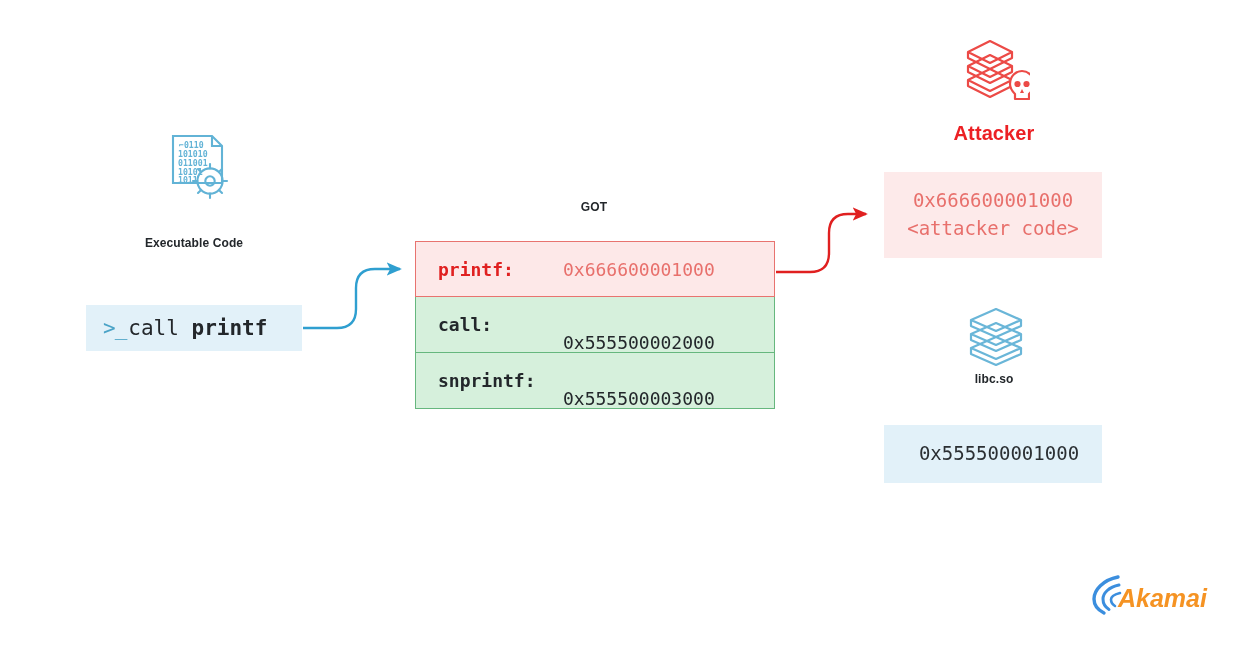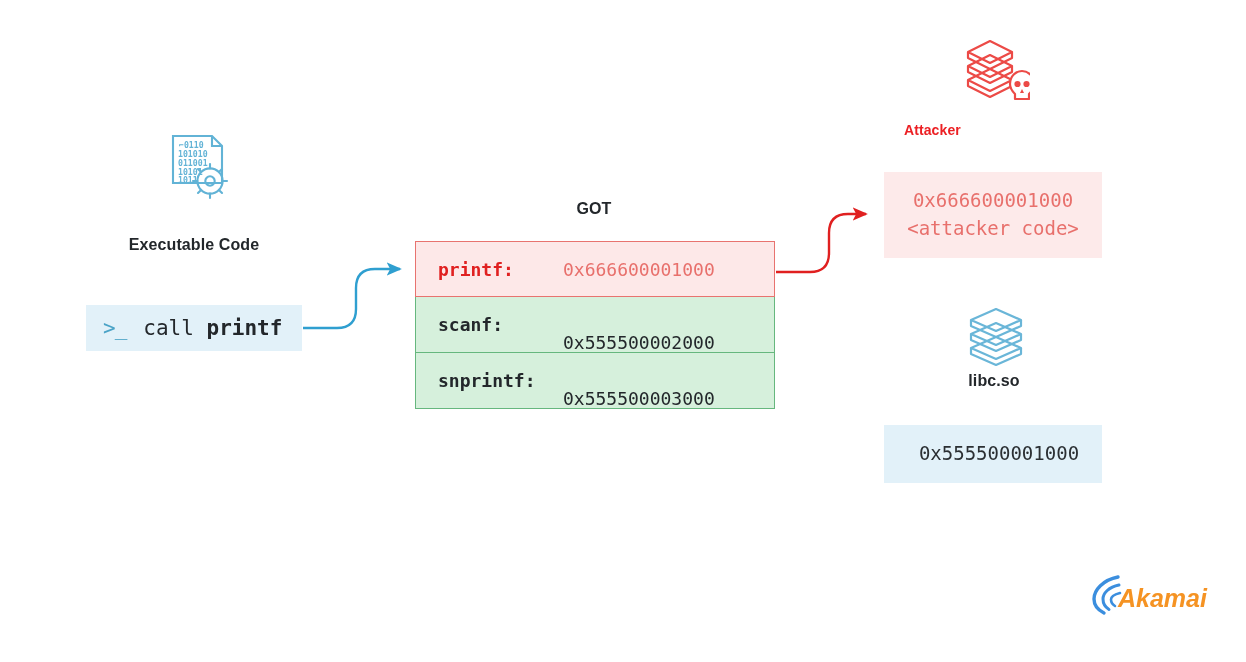--- a/index.html
+++ b/index.html
@@ -4,35 +4,35 @@
 <title>GOT Overwrite Diagram</title>
 <style>
   html,body{margin:0;padding:0;background:#ffffff;}
   body{width:1246px;height:662px;position:relative;overflow:hidden;
        font-family:"Liberation Sans", sans-serif;color:#222222;}
   .stage{position:absolute;left:0;top:0;width:1246px;height:662px;}
   .abs{position:absolute;}
 
   
   .label-bold{font-family:"Liberation Sans",sans-serif;font-weight:bold;
-              font-size:16px;color:#23272b;text-align:center;letter-spacing:.1px;}
+              font-size:12px;color:#23272b;text-align:center;letter-spacing:.1px;}
   .label-bold-red{font-family:"Liberation Sans",sans-serif;font-weight:bold;
-              font-size:14px;color:#ec2024;letter-spacing:.1px;}
+              font-size:20px;color:#ec2024;text-align:center;letter-spacing:.1px;}
 
   
   #exec-icon{left:170px;top:133px;width:60px;height:68px;}
   #exec-label{left:94px;top:236px;width:200px;}
 
   
   #call-box{left:86px;top:305px;width:216px;height:46px;background:#e2f1f9;
             display:flex;align-items:center;}
   #call-prompt{font-family:"DejaVu Sans Mono","Liberation Mono",monospace;
                font-size:21px;color:#4aa3c7;margin-left:17px;letter-spacing:-1px;}
   #call-text{font-family:"DejaVu Sans Mono","Liberation Mono",monospace;
-             font-size:21px;color:#23272b;margin-left:17px;white-space:pre;}
+             font-size:21px;color:#23272b;margin-left:2px;white-space:pre;}
   #call-text b{font-weight:bold;}
 
   
   #got-label{left:514px;top:200px;width:160px;}
   #got-table{left:415px;top:241px;width:360px;}
   .got-row{height:56px;box-sizing:border-box;display:flex;align-items:center;
            position:relative;}
   .got-row.red{background:#fde8e8;border:1.6px solid #e8736f;}
   .got-row.green{background:#d6f0dc;border:1.4px solid #66b77e;border-top:none;}
   .got-name{font-family:"DejaVu Sans Mono","Liberation Mono",monospace;
@@ -108,21 +108,21 @@
   <div class="abs label-bold" id="got-label">GOT</div>
 
   <div class="abs" id="got-table">
 
     <div class="got-row red">
       <span class="got-name">printf:</span>
       <span class="got-val">0x666600001000</span>
     </div>
 
     <div class="got-row green">
-      <span class="got-name">scanf:</span>
+      <span class="got-name">call:</span>
       <span class="got-val">0x555500002000</span>
     </div>
 
     <div class="got-row green">
       <span class="got-name">snprintf:</span>
       <span class="got-val">0x555500003000</span>
     </div>
 
   </div>
 

